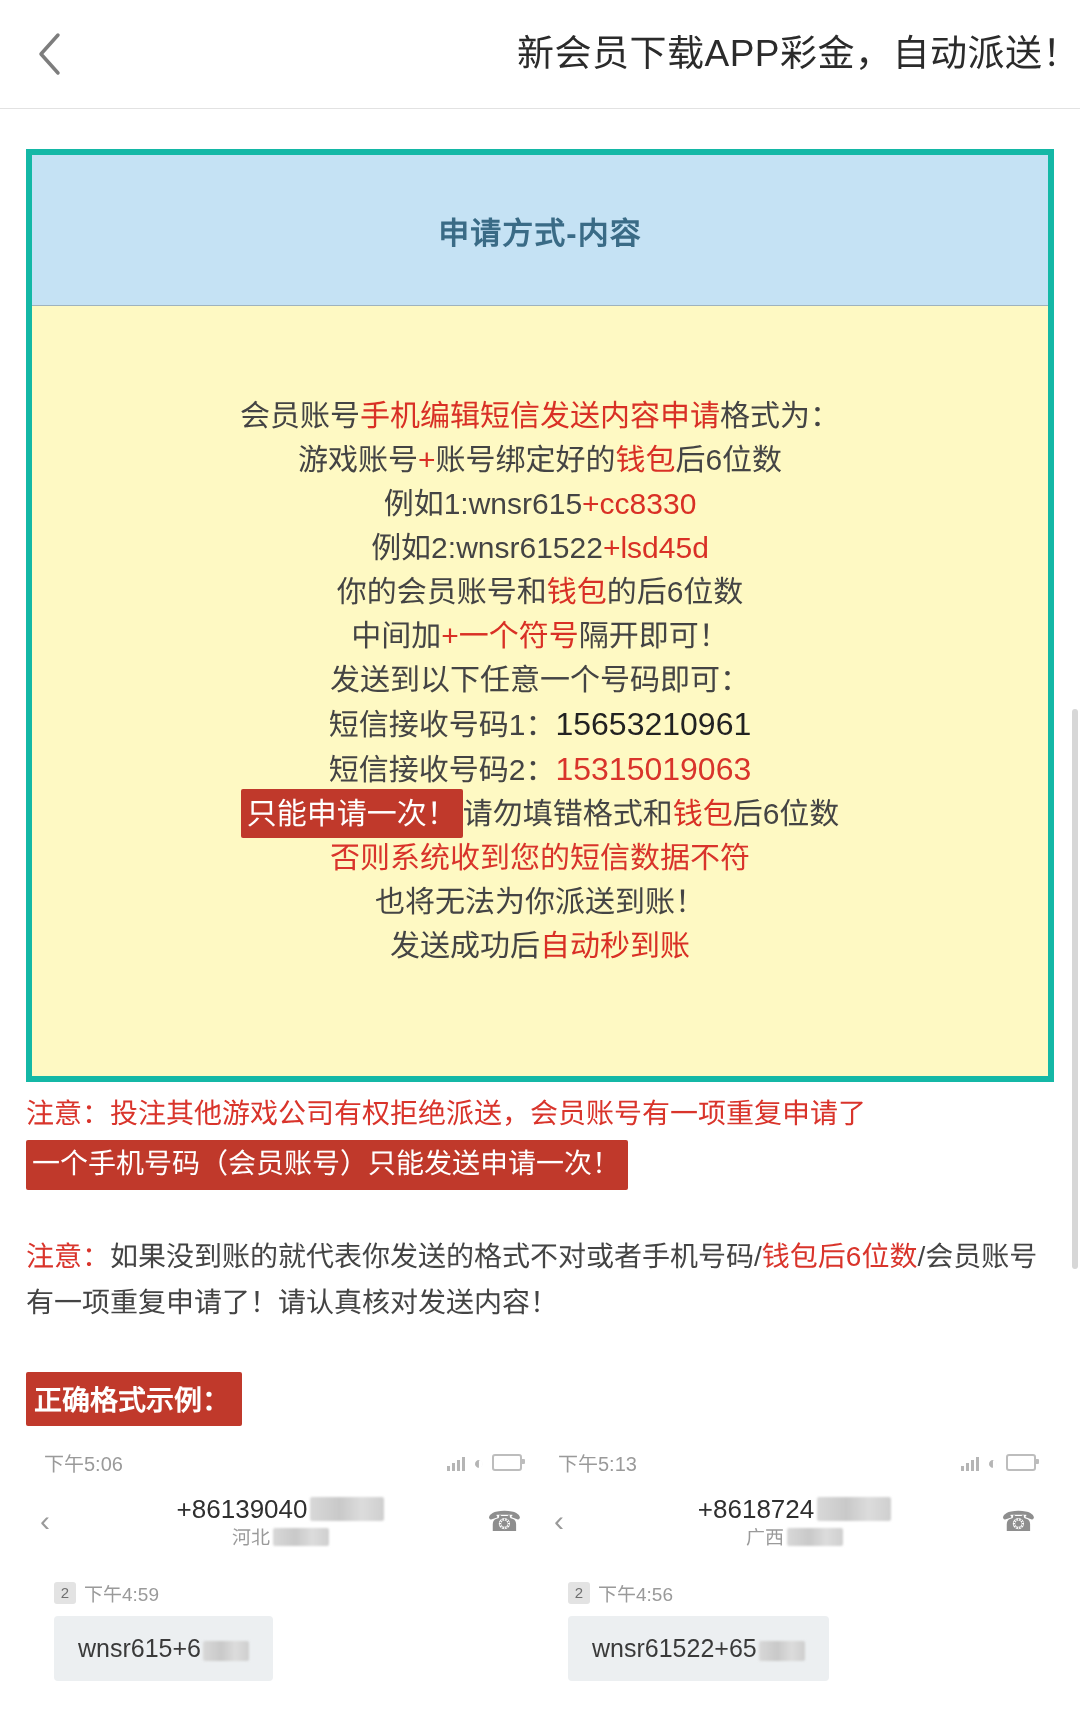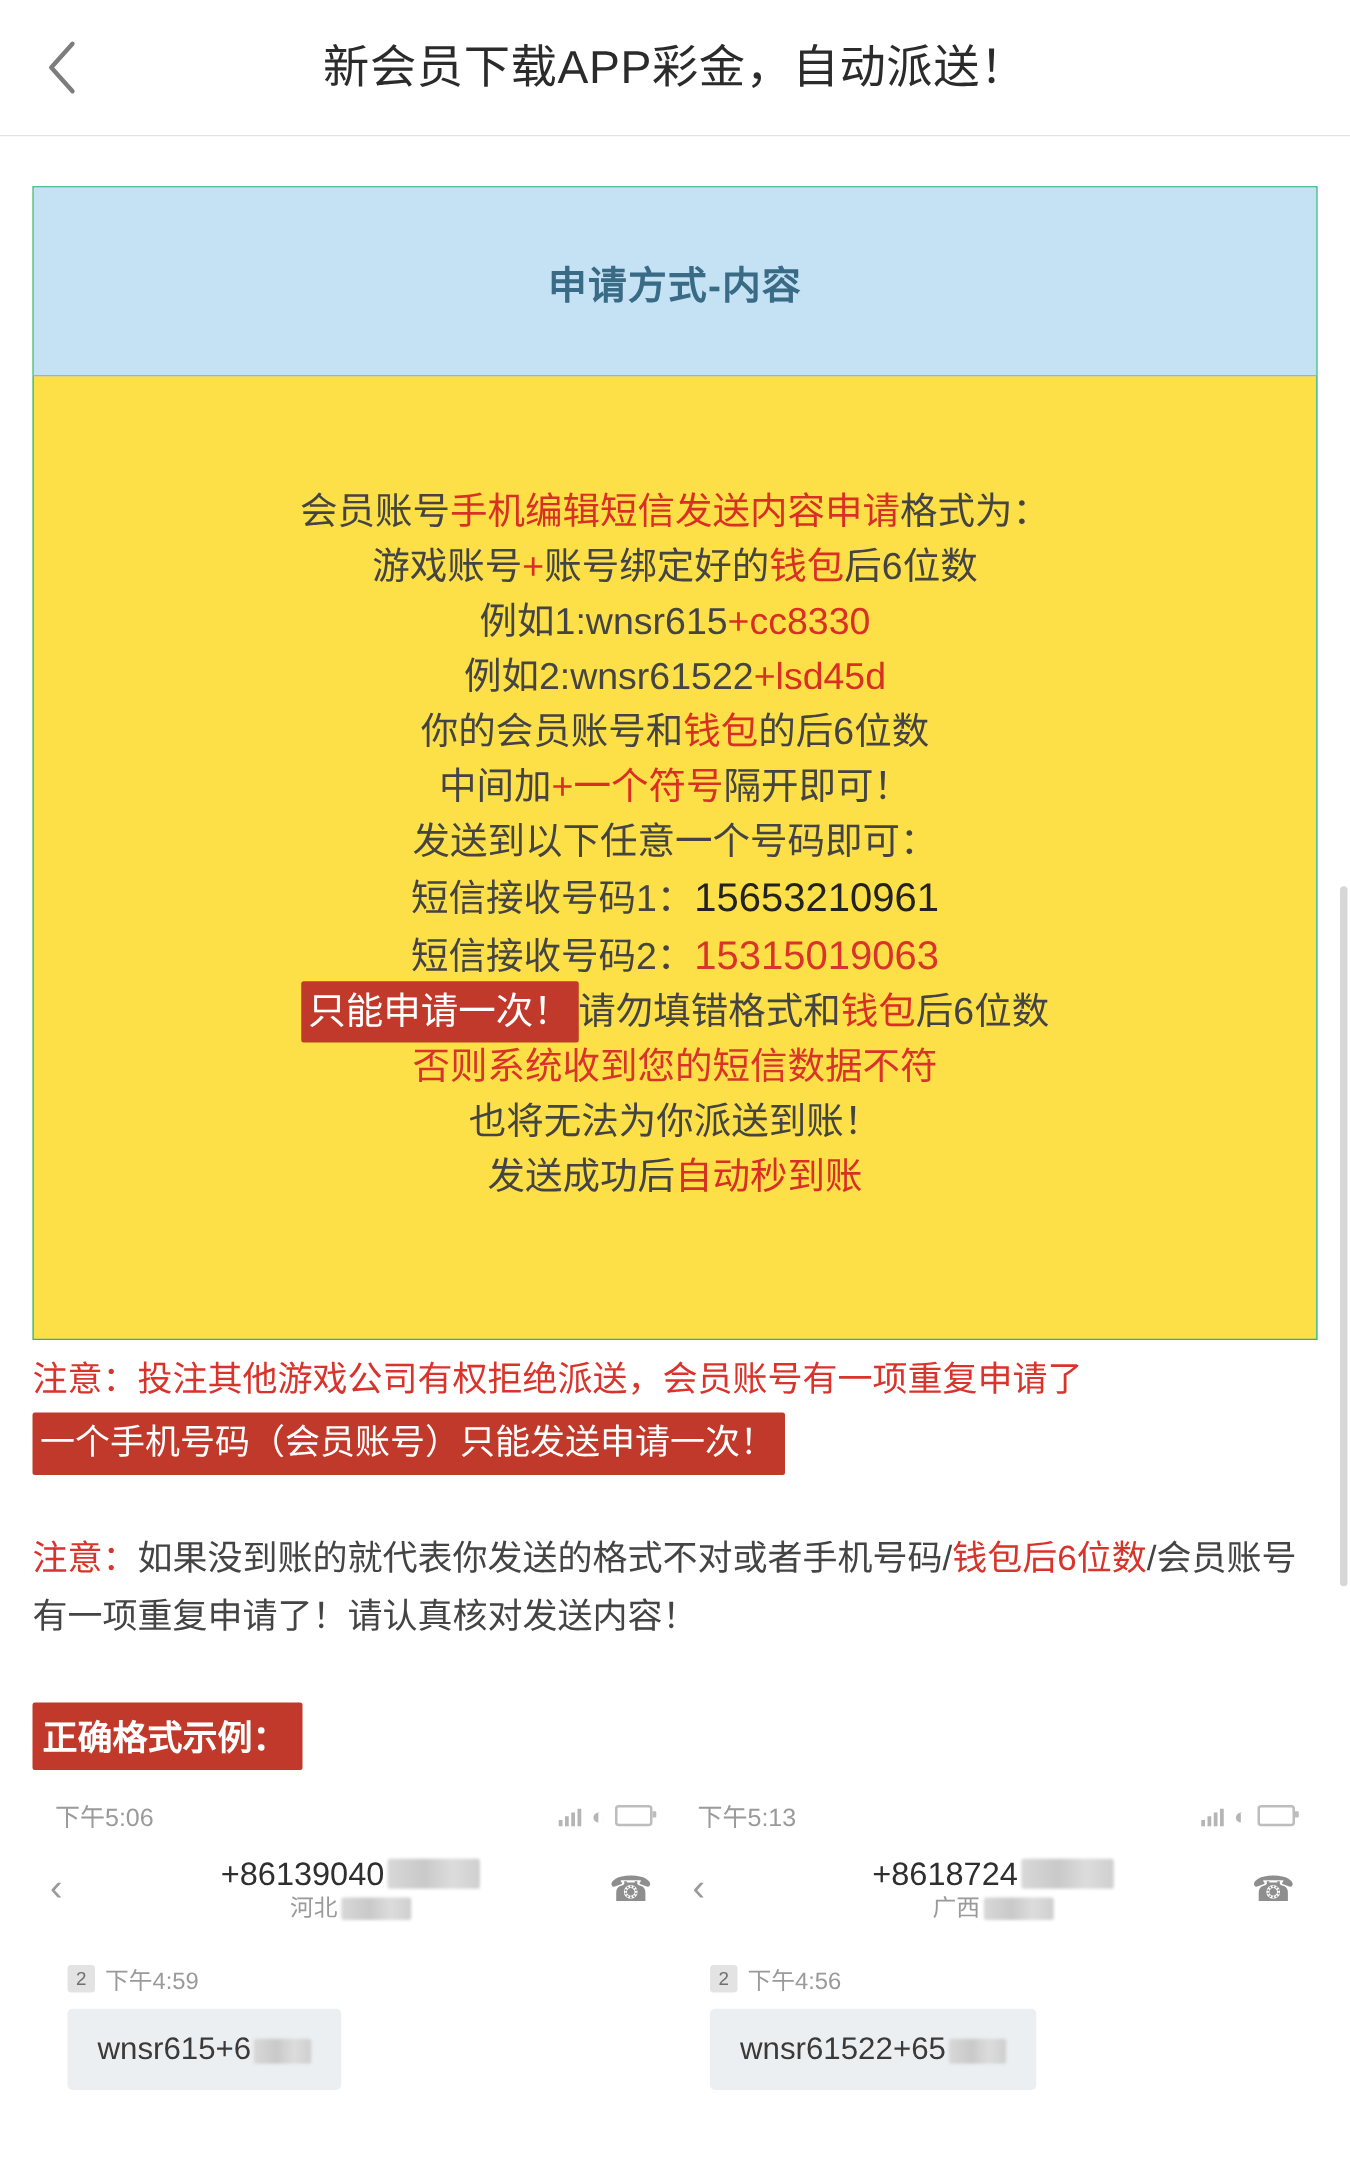--- a/index.html
+++ b/index.html
@@ -15,21 +15,21 @@
     -webkit-font-smoothing: antialiased;
   }
 
   
   .appbar {
     position: relative;
     height: 108px;
     border-bottom: 1px solid #e2e2e2;
     display: flex;
     align-items: center;
-    justify-content: center;
+    justify-content: flex-end;
     background: #ffffff;
   }
   .back-btn {
     position: absolute;
     left: 22px;
     top: 50%;
     transform: translateY(-50%);
     width: 56px;
     height: 56px;
     display: flex;
@@ -51,23 +51,23 @@
   
   .page {
     padding: 0 26px;
     box-sizing: border-box;
     position: relative;
   }
 
   
   .info-card {
     margin-top: 40px;
-    border: 1px solid #14b8a6;
+    border: 6px solid #14b8a6;
     box-sizing: border-box;
-    background: #fde047;
+    background: #fef9c3;
   }
   .info-card-head {
     background: #c5e2f4;
     border-bottom: 1px solid #9fb3bd;
     height: 150px;
     display: flex;
     align-items: center;
     justify-content: center;
   }
   .info-card-head .head-text {

